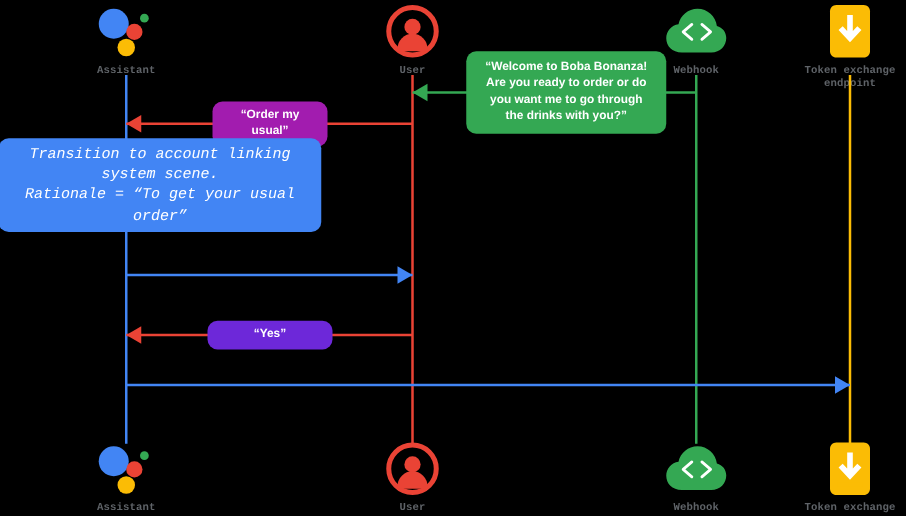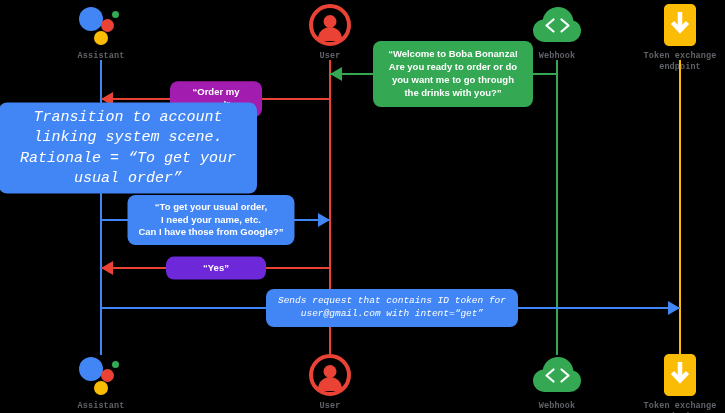--- a/index.html
+++ b/index.html
@@ -205,27 +205,22 @@
     <div class="lifeline" style="left: 680px; top: 60px; height: 295px; background: rgb(251, 188, 5);"></div>
     <div class="msg-line" style="left: 330px; width: 227px; top: 74px; background: rgb(52, 168, 83);"></div>
     <div class="arrow-head arrow-left" style="top: 67px; border-right-color: rgb(52, 168, 83); left: 330px;"></div>
     <div class="bubble sans" style="left: 453px; top: 74px; width: 160px; min-height: 66px; background: rgb(52, 168, 83); font-size: 9.5px; line-height: 1.35; padding: 5px 8px; display: flex; align-items: center; justify-content: center;"><span>“Welcome to Boba Bonanza!
 Are you ready to order or do
 you want me to go through
 the drinks with you?”</span></div>
     <div class="msg-line" style="left: 101px; width: 229px; top: 99px; background: rgb(234, 67, 53);"></div>
     <div class="arrow-head arrow-left" style="top: 92px; border-right-color: rgb(234, 67, 53); left: 101px;"></div>
     <div class="bubble sans" style="left: 216px; top: 99px; width: 92px; min-height: 21px; background: #a21caf; font-size: 9.5px; line-height: 1.35; padding: 5px 8px; display: flex; justify-content: center;"><span>“Order my usual”</span></div>
-    <div class="bubble mono" style="left: 128px; top: 148px; width: 258px; min-height: 40px; background: rgb(66, 133, 244); font-size: 15px; line-height: 1.35; padding: 5px 4px; display: flex; align-items: flex-start; justify-content: center;"><span>Transition to account linking system scene.
+    <div class="bubble mono" style="left: 128px; top: 148px; width: 258px; min-height: 40px; background: rgb(66, 133, 244); font-size: 12px; line-height: 1.35; padding: 5px 4px; display: flex; align-items: flex-start; justify-content: center;"><span>Transition to account linking system scene.
 Rationale = “To get your usual order”</span></div>
     <div class="msg-line" style="left: 101px; width: 229px; top: 220px; background: rgb(66, 133, 244);"></div>
     <div class="arrow-head arrow-right" style="top: 213px; border-left-color: rgb(66, 133, 244); left: 318px;"></div>
-    <div class="bubble sans" style="left: 211px; top: 220px; width: 167px; min-height: 50px; background: rgb(66, 133, 244); font-size: 9.5px; line-height: 1.35; padding: 5px 8px; display: flex; align-items: center; justify-content: center;"><span>“To get your usual order,
-I need your name, etc.
-Can I have those from Google?”</span></div>
     <div class="msg-line" style="left: 101px; width: 229px; top: 268px; background: rgb(234, 67, 53);"></div>
     <div class="arrow-head arrow-left" style="top: 261px; border-right-color: rgb(234, 67, 53); left: 101px;"></div>
     <div class="bubble sans" style="left: 216px; top: 268px; width: 100px; min-height: 21px; background: #6d28d9; font-size: 9.5px; line-height: 1.35; padding: 5px 8px; display: flex; align-items: center; justify-content: center;"><span>“Yes”</span></div>
     <div class="msg-line" style="left: 101px; width: 579px; top: 308px; background: rgb(66, 133, 244);"></div>
     <div class="arrow-head arrow-right" style="top: 301px; border-left-color: rgb(66, 133, 244); left: 668px;"></div>
-    <div class="bubble mono" style="left: 392px; top: 308px; width: 252px; min-height: 38px; background: rgb(66, 133, 244); font-size: 9.5px; line-height: 1.35; padding: 5px 8px; display: flex; align-items: center; justify-content: center;"><span>Sends request that contains ID token for
-user@gmail.com with intent=“get”</span></div>
   </div>
 
 </body></html>

